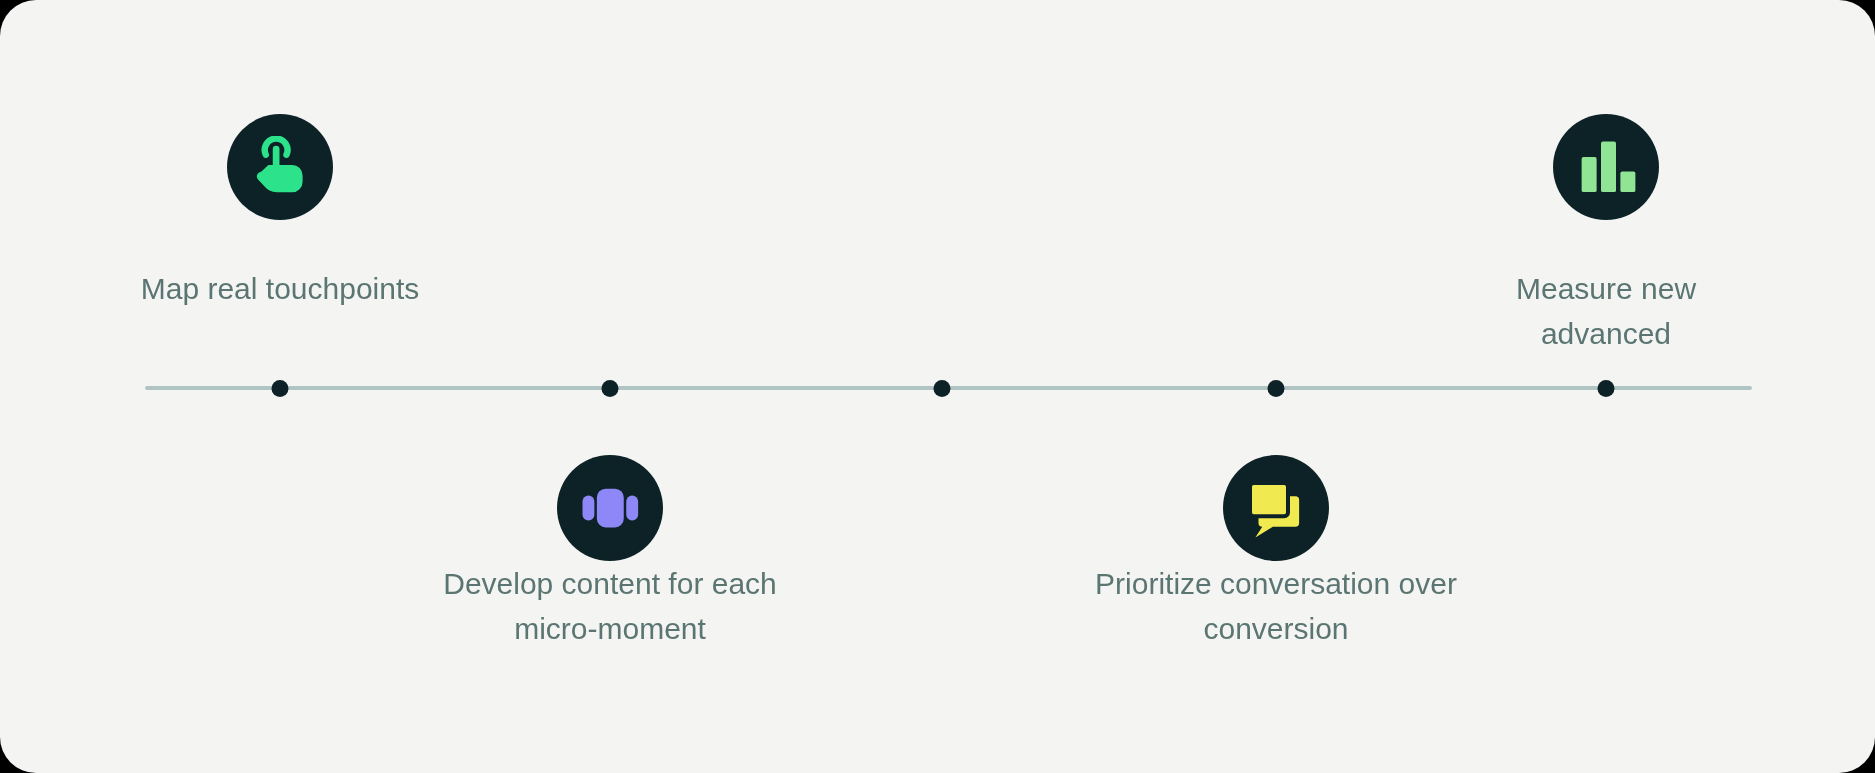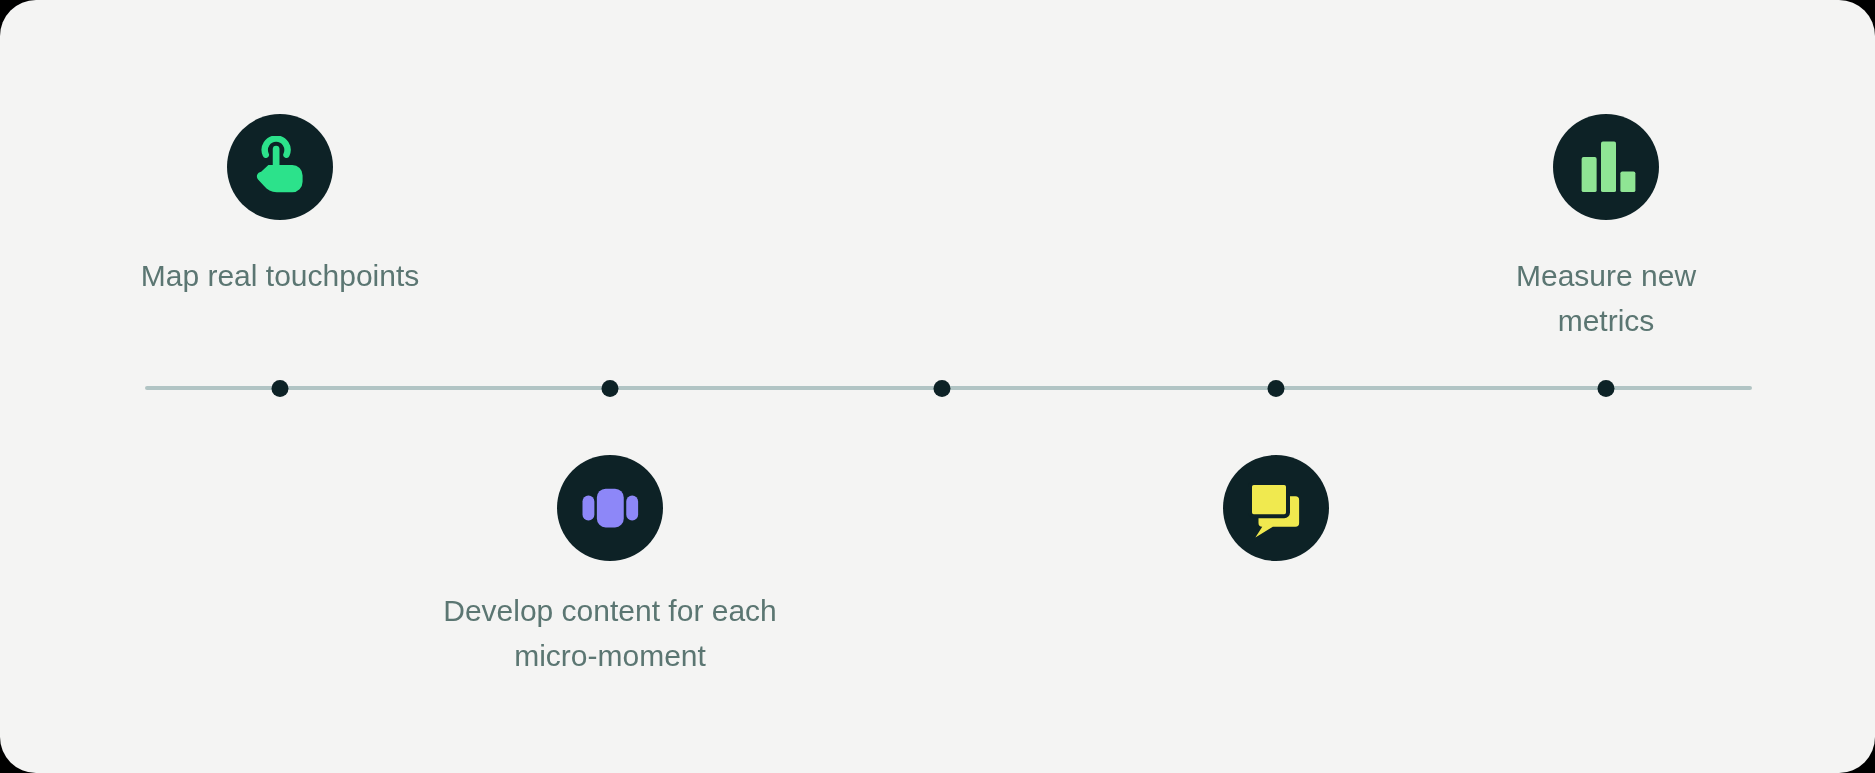--- a/index.html
+++ b/index.html
@@ -31,22 +31,22 @@
     width:106px;height:106px;border-radius:50%;
     background:#0d2226;
     display:flex;align-items:center;justify-content:center;
     flex:0 0 auto;
   }
   .step-label{
     text-align:center;
     font-size:30px;line-height:45px;font-weight:400;
     color:#5b7672;
   }
-  .row-top .step-label{margin-top:33px;}
-  .row-bottom .step-label{margin-top:27px;}
+  .row-top .step-label{margin-top:46px;}
+  .row-bottom .step-label{}
   .w1{width:340px}.w2{width:360px}.w3{width:312px}.w4{width:402px}.w5{width:214px}
   svg{display:block;}
   
   .fill-tap{fill:#2ce28b}
   .stroke-tap{stroke:#2ce28b;fill:none;stroke-width:5;stroke-linecap:round}
   .fill-carousel{fill:#8d87f8}
   .fill-brain{fill:#cb87f4}
   .trace{stroke:#0d2226;fill:none;stroke-width:3;stroke-linecap:butt;stroke-linejoin:miter}
   .fill-chat{fill:#f0e94f}
   .chat-back{fill:#f0e94f;stroke:#0d2226;stroke-width:3.2}
@@ -88,27 +88,28 @@
     </div>
 
 
     <div class="step col-4 row-bottom">
       <div class="icon-circle">
         <svg width="60" height="60" viewBox="0 0 48 48" aria-hidden="true">
           <path class="fill-chat" d="M13 14.5 h26.5 a3 3 0 0 1 3 3 v18.5 a3 3 0 0 1 -3 3 H21.5 l-14 8.5 5.5 -8.5 H13 a3 3 0 0 1 -3 -3 V17.5 a3 3 0 0 1 3 -3 z"></path>
           <rect class="chat-back" x="3.2" y="4" width="30.4" height="26.5" rx="3"></rect>
         </svg>
       </div>
+      <div class="step-label w4">Prioritize conversation over conversion</div>
     </div>
 
     <div class="step col-5 row-top">
       <div class="icon-circle">
         <svg width="60" height="60" viewBox="0 0 48 48" aria-hidden="true">
           <rect class="fill-bars" x="4.5" y="16" width="12" height="28" rx="1.5"></rect>
           <rect class="fill-bars" x="20" y="3.5" width="12" height="40.5" rx="1.5"></rect>
           <rect class="fill-bars" x="35.5" y="27.5" width="12" height="16.5" rx="1.5"></rect>
         </svg>
       </div>
-      <div class="step-label w5">Measure new metrics</div>
+      <div class="step-label w5">Measure new advanced</div>
     </div>
 
   </div>
 </div>
 
 </body></html>

